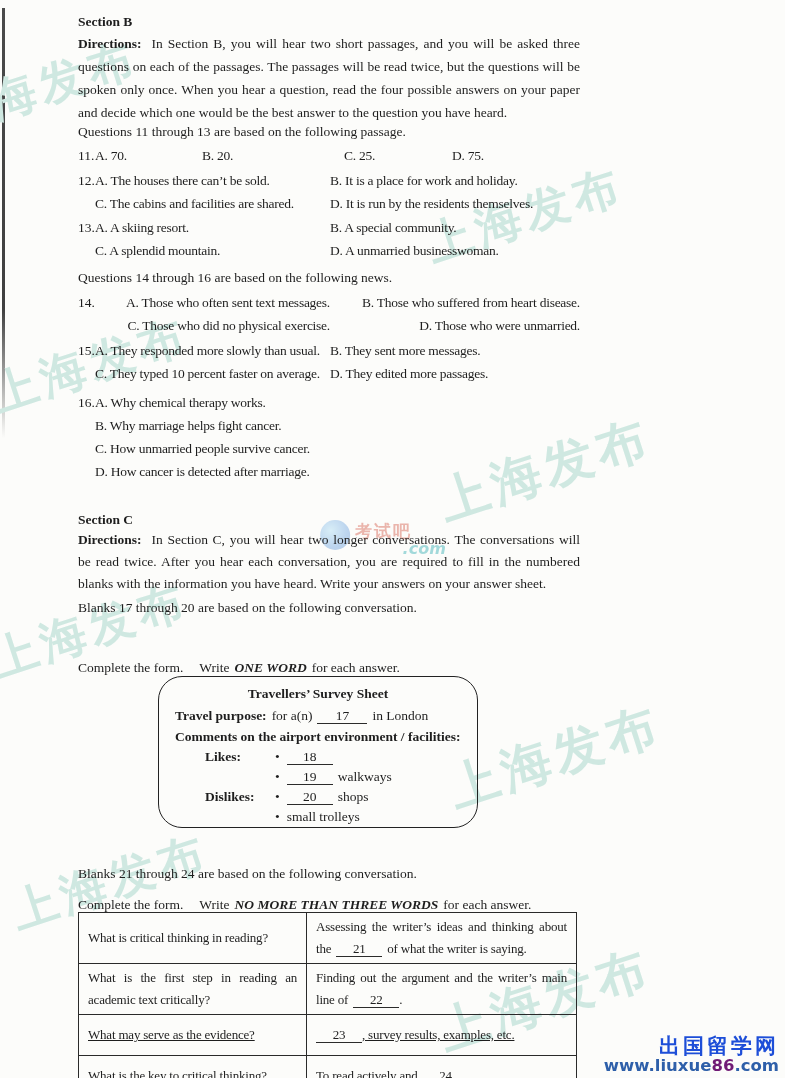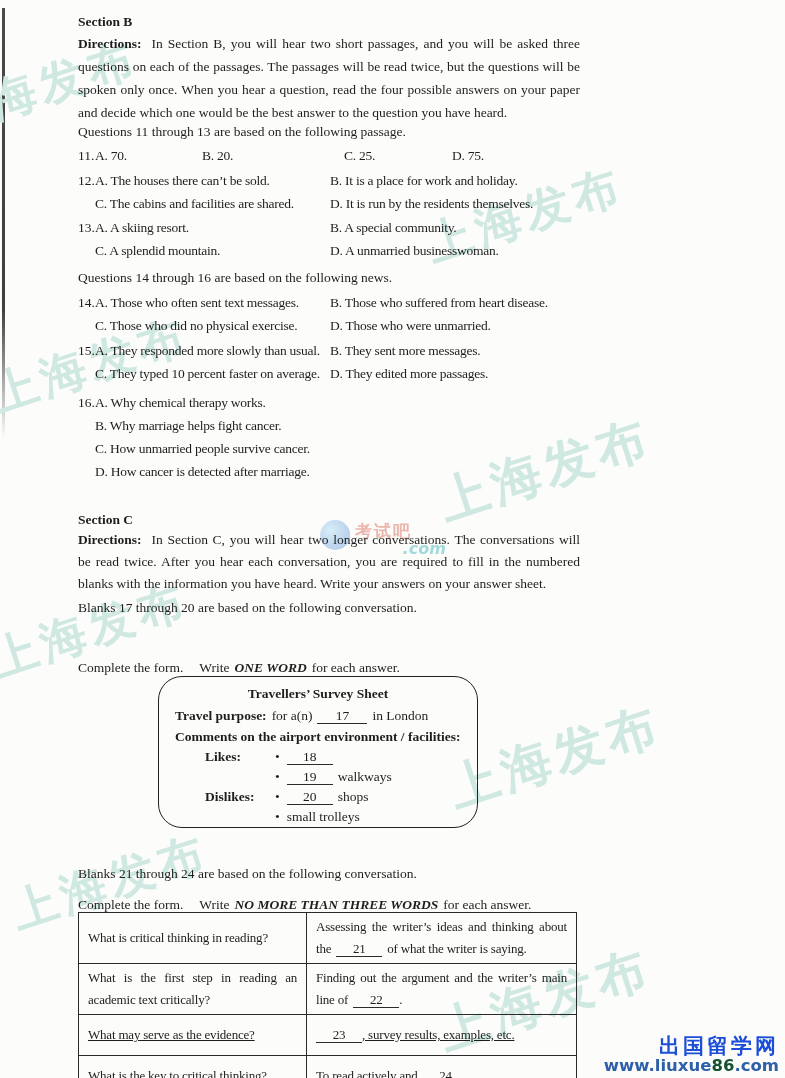--- a/index.html
+++ b/index.html
@@ -89,21 +89,21 @@
   .row-pad td{padding-top:9px;padding-bottom:9px;text-decoration:underline;}
   .ml{margin-left:5px;}
   .mr{margin-right:5px;}
   
   .footer{
     position:absolute;right:6px;bottom:4px;text-align:right;z-index:1;
     font-family:"DejaVu Sans", sans-serif;line-height:1.05;
   }
   .site-name{font-size:21px;font-weight:bold;color:#1d4ed8;letter-spacing:3px;}
   .site-url{font-size:16.5px;font-weight:bold;color:#2e5fa9;}
-  .url-num{color:#14532d;}
+  .url-num{color:#701a75;}
 </style>
 </head>
 <body>
 
 <div class="page">
 
   <div class="scan-edge"></div>
   <div class="wm wm-md" style="left:40px;top:88px;">上海发布</div>
   <div class="wm wm-md" style="left:525px;top:215px;">上海发布</div>
   <div class="wm wm-lg" style="left:545px;top:470px;">上海发布</div>
@@ -149,21 +149,21 @@
     <div class="qgrid">
       <span class="opt">A. A skiing resort.</span>
       <span class="opt">B. A special community.</span>
       <span class="opt">C. A splendid mountain.</span>
       <span class="opt">D. A unmarried businesswoman.</span>
     </div>
   </div>
 
   <div class="blk" style="top:266px;">Questions 14 through 16 are based on the following news.</div>
 
-  <div class="blk" style="top:291px;">
+  <div class="blk" style="top:291px;text-align:right;">
     <span class="qnum">14.</span>
     <div class="qgrid">
       <span class="opt">A. Those who often sent text messages.</span>
       <span class="opt">B. Those who suffered from heart disease.</span>
       <span class="opt">C. Those who did no physical exercise.</span>
       <span class="opt">D. Those who were unmarried.</span>
     </div>
   </div>
 
   <div class="blk" style="top:339px;">

